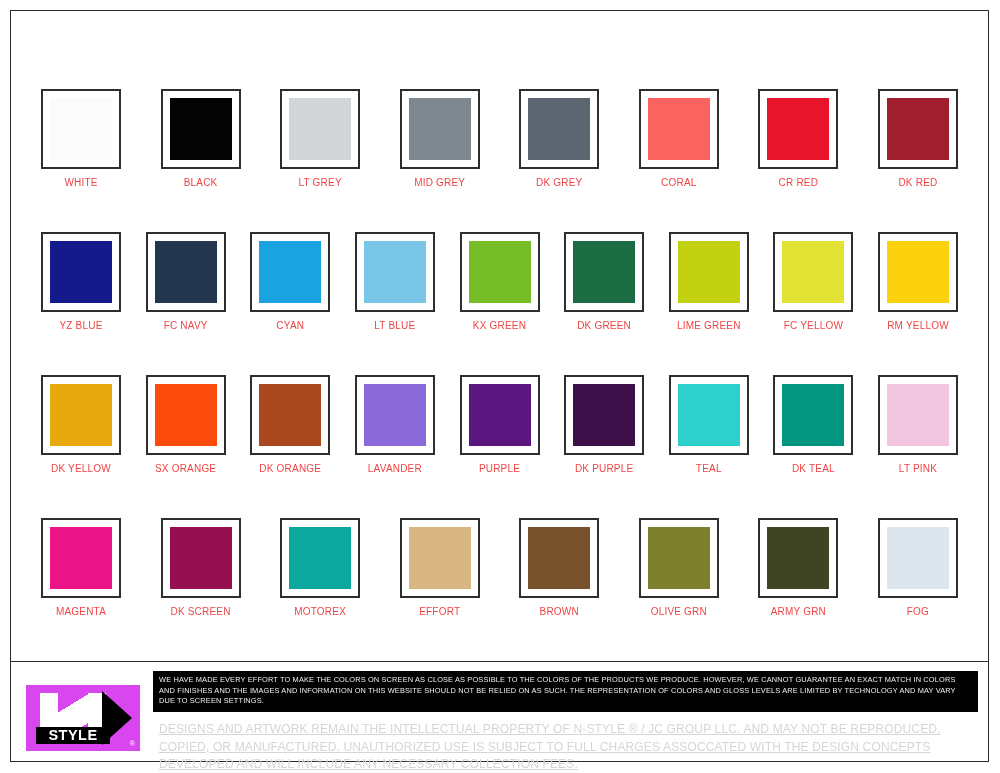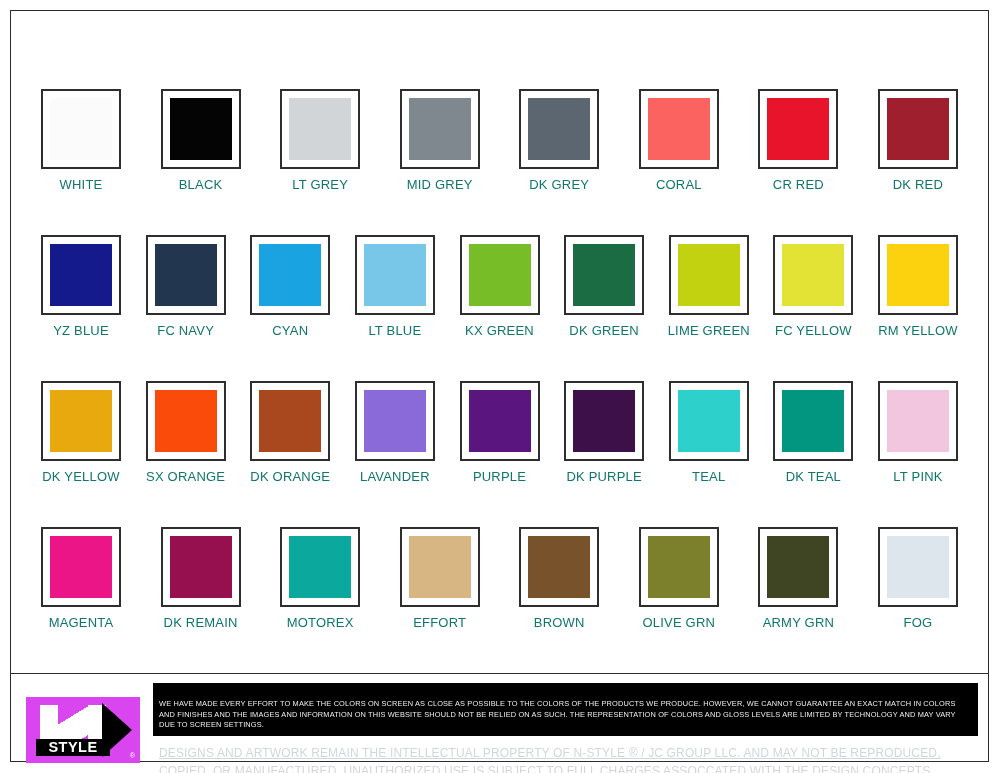--- a/index.html
+++ b/index.html
@@ -55,23 +55,23 @@
     padding: 7px;
     display: block;
   }
   .swatch-chip {
     width: 100%;
     height: 100%;
     display: block;
   }
   .swatch-label {
     margin-top: 9px;
-    font-size: 13px;
+    font-size: 10px;
     letter-spacing: 0.2px;
-    color: #0f766e;
+    color: #ef4444;
     text-align: center;
     white-space: nowrap;
     line-height: 1;
   }
 
   
   #footer {
     margin-top: auto;
     border-top: 1px solid #2b2b2b;
     height: 112px;
@@ -153,21 +153,21 @@
     display: flex;
     flex-direction: column;
     padding: 9px 10px 9px 6px;
     box-sizing: border-box;
   }
   #disclaimer-primary {
     background: #000000;
     color: #f0f0f0;
     font-size: 7.4px;
     line-height: 1.45;
-    padding: 16px 6px 5px 6px;
+    padding: 4px 6px 5px 6px;
     letter-spacing: 0.15px;
   }
   #disclaimer-secondary {
     color: #d3d6d8;
     font-size: 12px;
     line-height: 1.45;
     padding: 9px 6px 4px 6px;
     letter-spacing: 0.15px;
     text-decoration: underline;
   }
@@ -344,21 +344,21 @@
         <div class="swatch-cell">
           <div class="swatch-frame">
             <div class="swatch-chip" style="background: rgb(236, 21, 136);"></div>
           </div>
           <div class="swatch-label">MAGENTA</div>
         </div>
         <div class="swatch-cell">
           <div class="swatch-frame">
             <div class="swatch-chip" style="background: rgb(150, 16, 79);"></div>
           </div>
-          <div class="swatch-label">DK REMAIN</div>
+          <div class="swatch-label">DK SCREEN</div>
         </div>
         <div class="swatch-cell">
           <div class="swatch-frame">
             <div class="swatch-chip" style="background: rgb(10, 168, 157);"></div>
           </div>
           <div class="swatch-label">MOTOREX</div>
         </div>
         <div class="swatch-cell">
           <div class="swatch-frame">
             <div class="swatch-chip" style="background: rgb(216, 182, 131);"></div>

